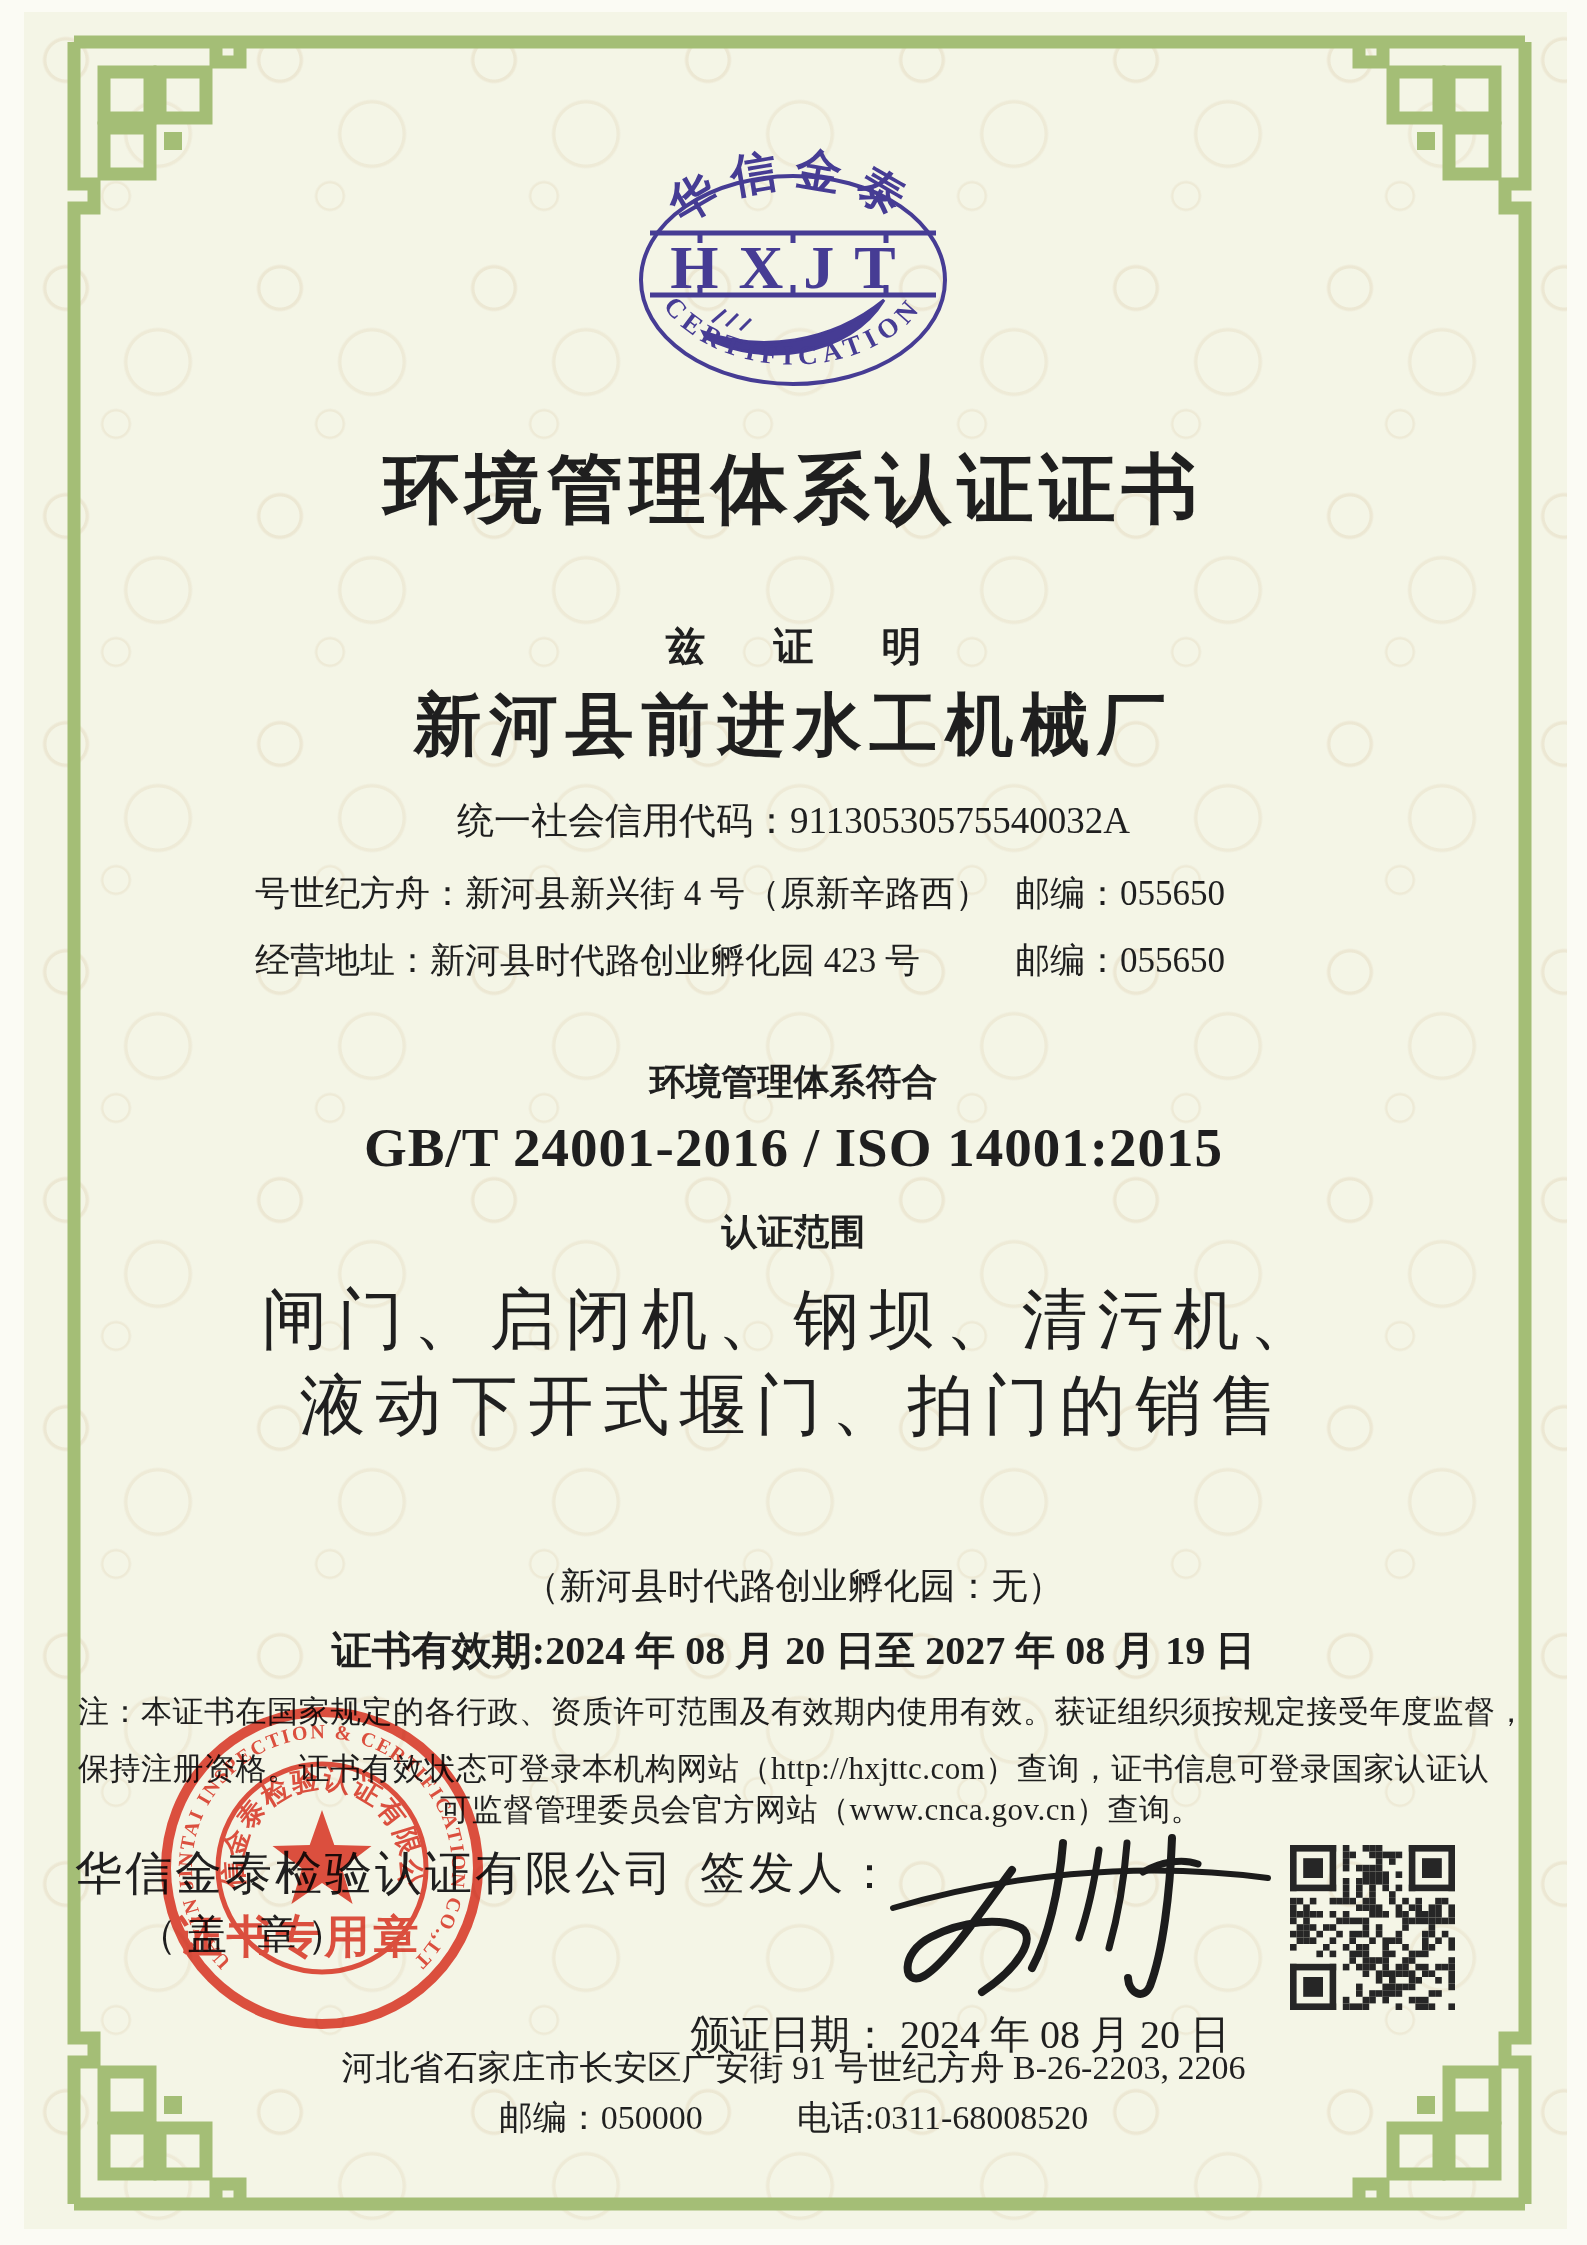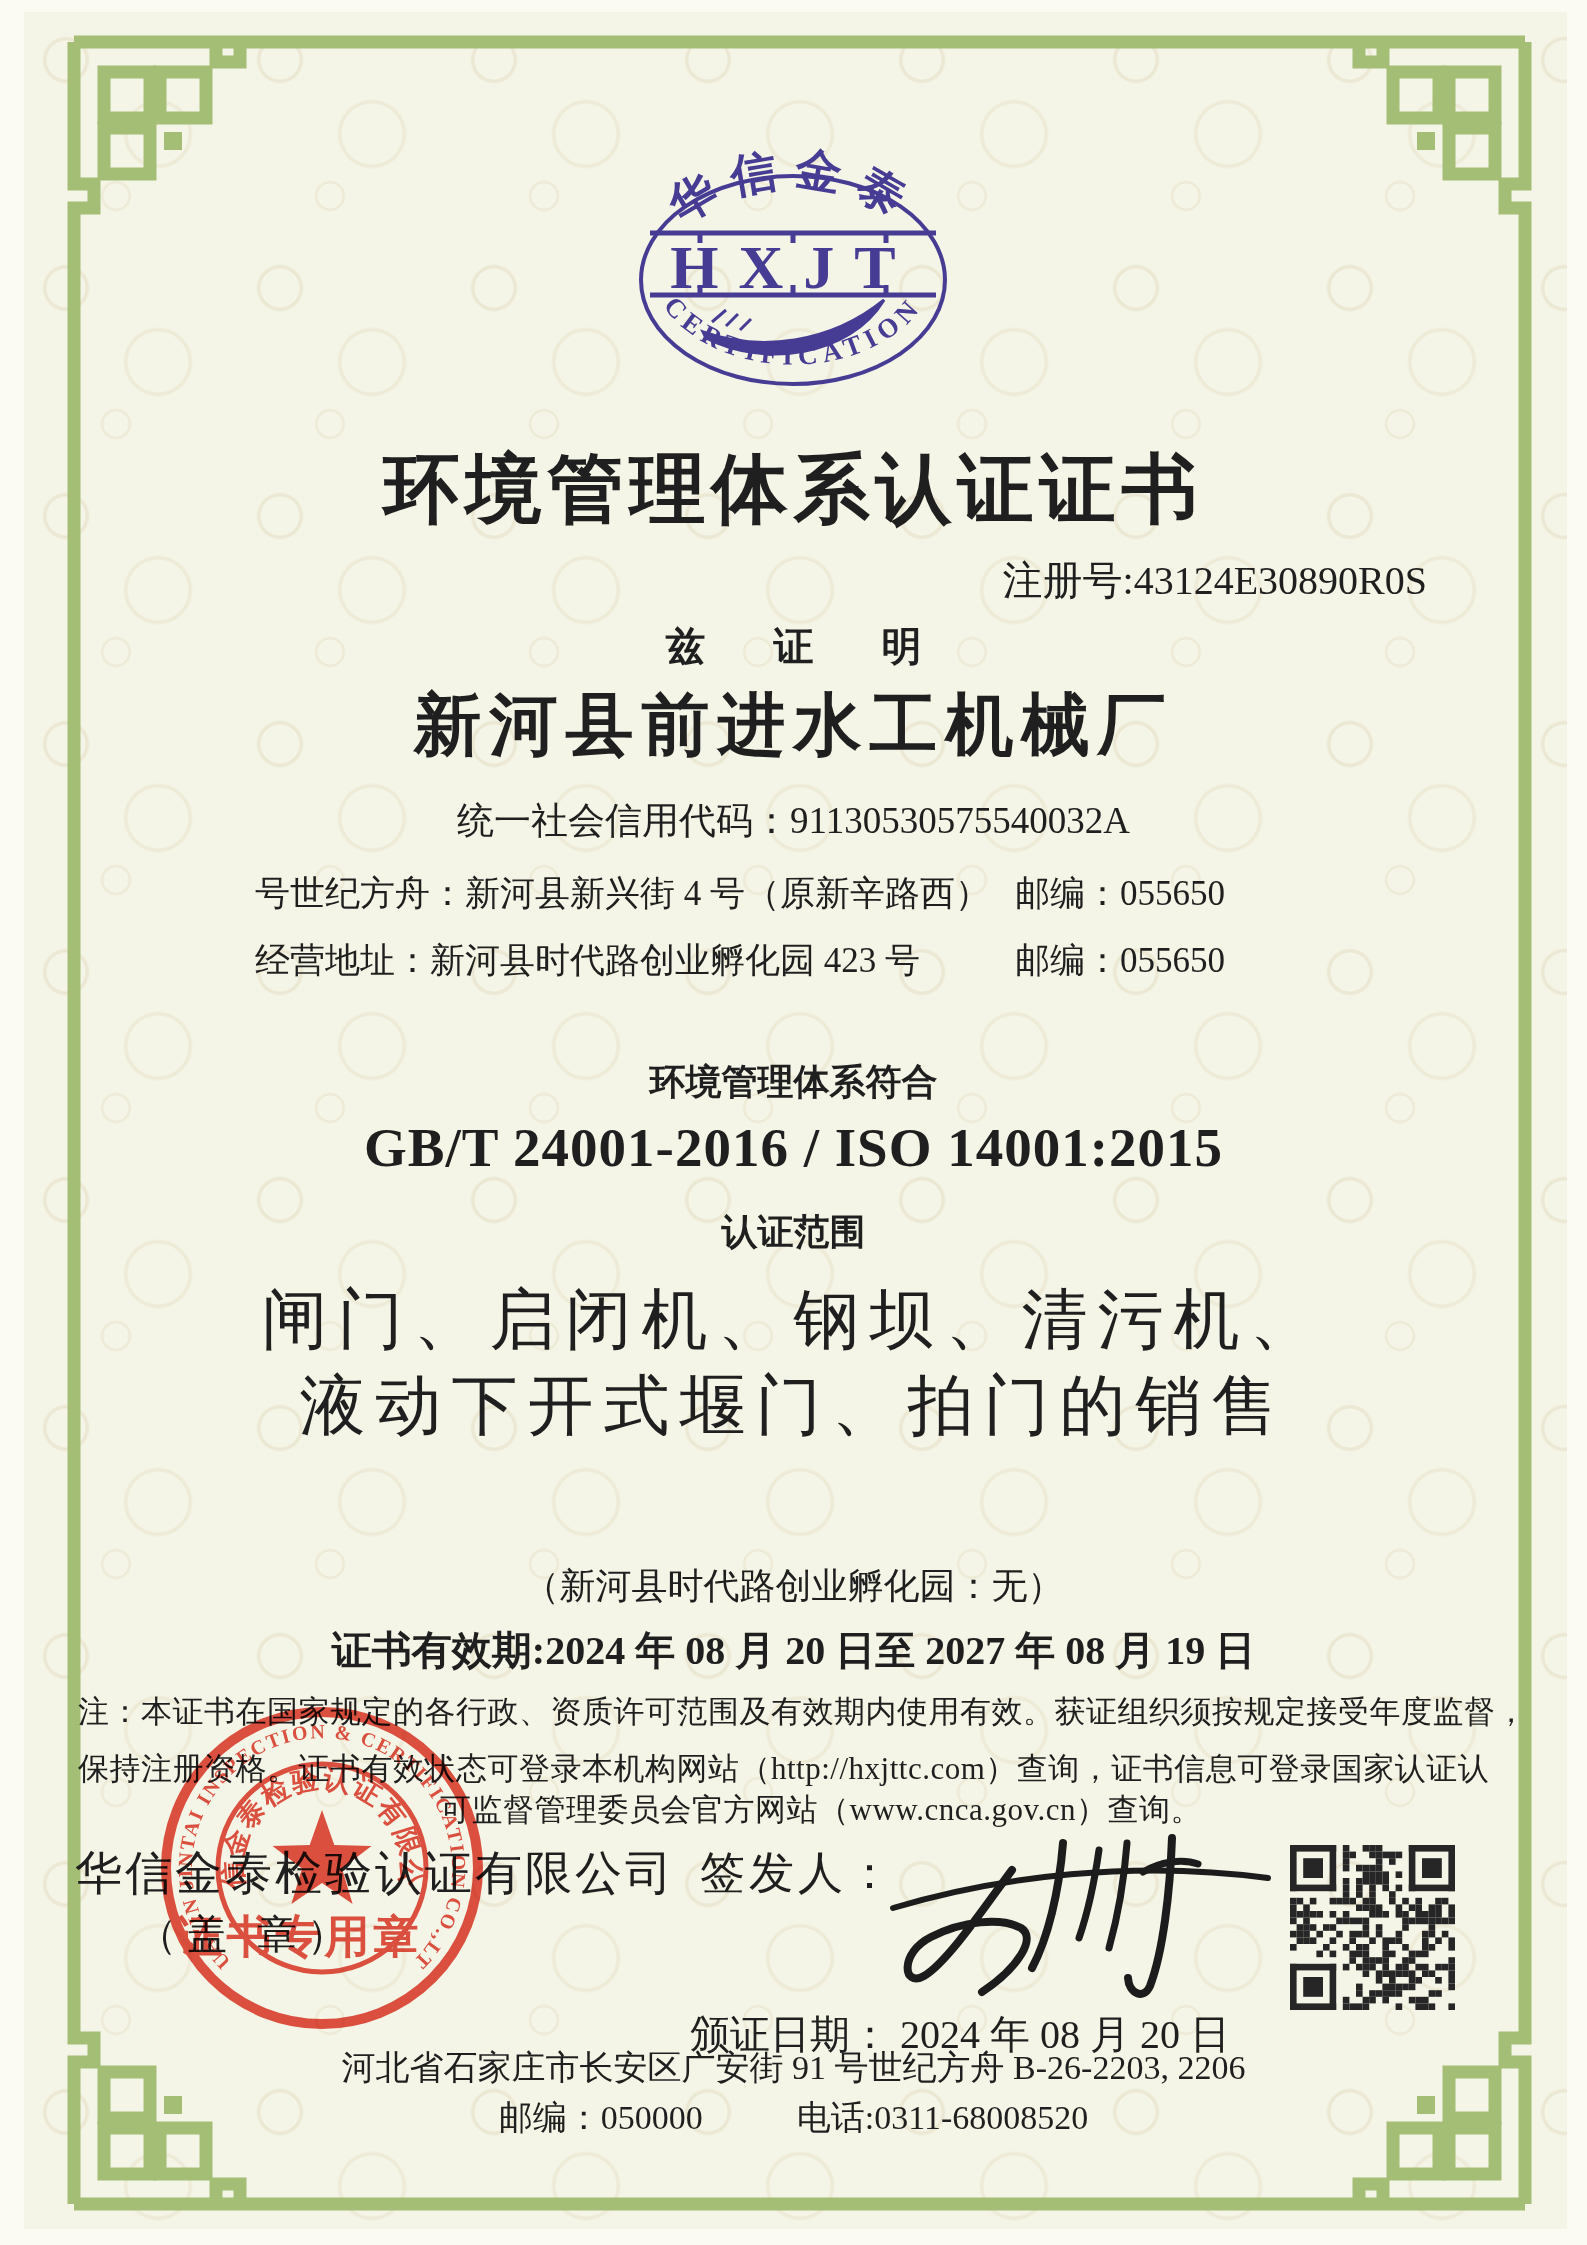--- a/index.html
+++ b/index.html
@@ -79,21 +79,20 @@
       <textPath href="#arcTop" startOffset="50%" text-anchor="middle" letter-spacing="14">华信金泰</textPath>
     </text>
     <text x="793" y="288" text-anchor="middle" font-size="62" font-weight="700" letter-spacing="20" fill="#463c94">HXJT</text>
     <path d="M 703,332 C 760,352 830,344 884,300 C 850,356 764,368 706,338 Z M 712,322 l 14,-12 M 726,326 l 12,-12 M 740,330 l 11,-11" fill="#463c94" stroke="#463c94" stroke-width="3"></path>
     <text font-size="27" font-weight="700" fill="#463c94">
       <textPath href="#arcBot" startOffset="50%" text-anchor="middle" letter-spacing="6">CERTIFICATION</textPath>
     </text>
   </svg>
 
   <div class="abs center title" style="top:446px">环境管理体系认证证书</div>
-  <div class="abs regno" style="top:558px;left:0">注册号:43124E30890R0S</div>
   <div class="abs center certify" style="top:624px">兹 证 明</div>
   <div class="abs center company" style="top:686px">新河县前进水工机械厂</div>
 
   <div class="abs center credit" style="top:800px">
     <span>统一社会信用代码：</span><span>91130530575540032A</span>
   </div>
 
   <div class="abs addr" style="top:874px;left:255px">
     <span>号世纪方舟：</span><span>新河县新兴街 4 号（原新辛路西）</span>
   </div>

